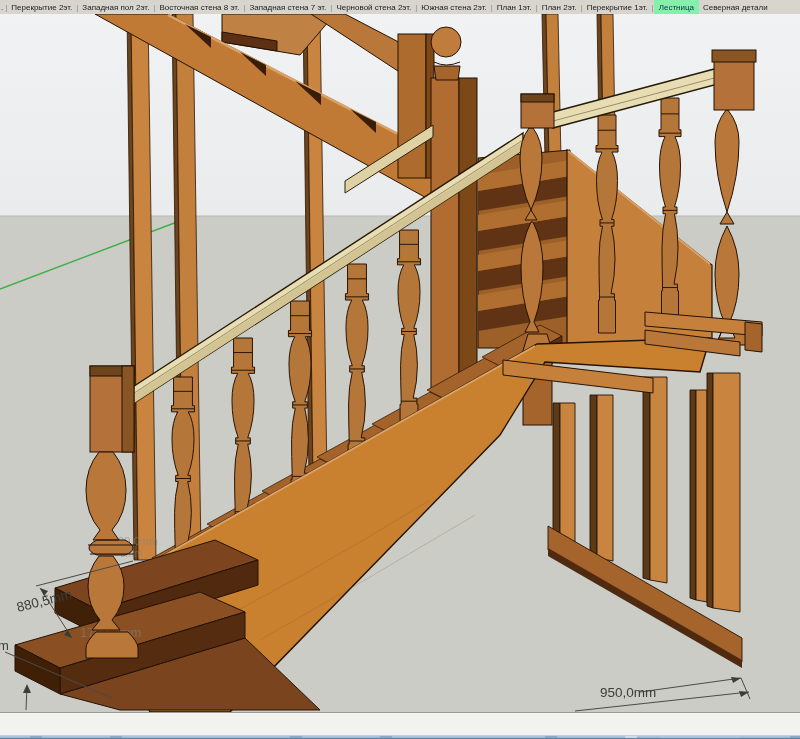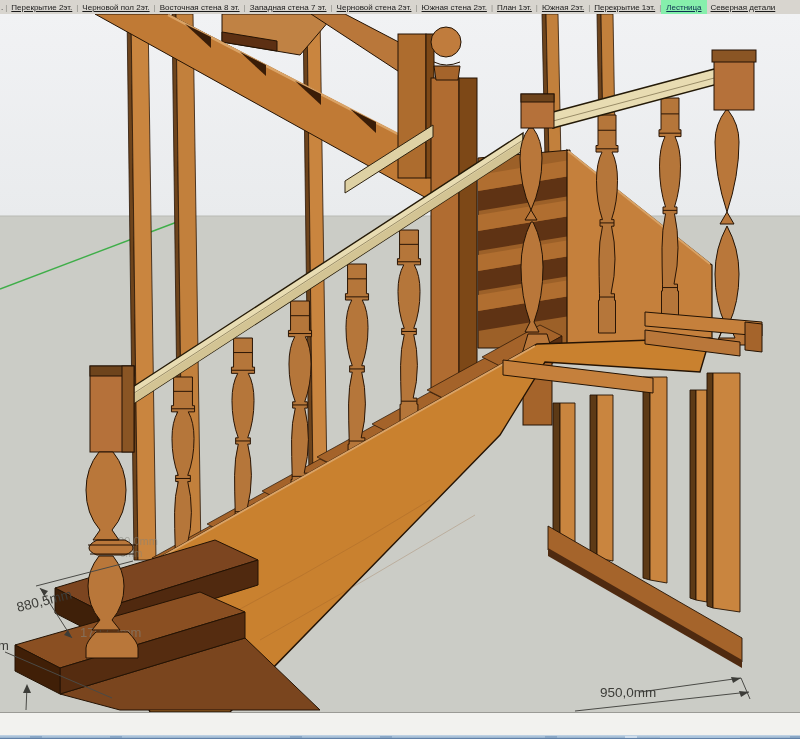--- a/index.html
+++ b/index.html
@@ -3,21 +3,21 @@
 <meta charset="utf-8">
 <style>
   html,body{margin:0;padding:0;background:#fff;}
   #app{position:relative;width:800px;height:739px;overflow:hidden;
        font-family:"Liberation Sans","DejaVu Sans",sans-serif;background:#fff;}
   
   #tabbar{position:absolute;left:0;top:0;width:800px;height:14px;
           background:#d8d5cf;border-bottom:1px solid #6f6f6a;
           display:flex;align-items:center;white-space:nowrap;overflow:hidden;
           font-size:8px;color:#1b1b1b;}
-  #tabbar .tab{padding:0 4px;cursor:default;text-decoration:underline;}
+  #tabbar .tab{padding:0 4px;cursor:default;}
   #tabbar .sep{color:#8b8b86;padding:0;}
   #tabbar .frag{padding:0 2px 0 1px;}
   #tabbar .tab.active{background:#86efac;color:#0c3152;padding:18px 5px;border-radius:1px;}
   
   #vp{position:absolute;left:0;top:14px;width:800px;height:698px;display:block;}
   
   #bottomstrip{position:absolute;left:0;top:712px;width:800px;height:23px;
                background:#f2f2ef;border-top:1px solid #9b9b96;box-sizing:border-box;}
   #taskbar{position:absolute;left:0;top:735px;width:800px;height:4px;
            background:linear-gradient(#c5d6e6,#93b0cc);border-bottom:1px solid #6282a8;box-sizing:border-box;}
@@ -27,33 +27,33 @@
 </head>
 <body>
 
 <div id="app">
 
   <div id="tabbar">
     <span class="frag">.</span>
     <span class="sep">|</span>
     <span class="tab">Перекрытие 2эт.</span>
     <span class="sep">|</span>
-    <span class="tab">Черновой пол 2эт.</span>
+    <span class="tab">Западная пол 2эт.</span>
     <span class="sep">|</span>
     <span class="tab">Восточная стена 8 эт.</span>
     <span class="sep">|</span>
     <span class="tab">Западная стена 7 эт.</span>
     <span class="sep">|</span>
     <span class="tab">Черновой стена 2эт.</span>
     <span class="sep">|</span>
     <span class="tab">Южная стена 2эт.</span>
     <span class="sep">|</span>
     <span class="tab">План 1эт.</span>
     <span class="sep">|</span>
-    <span class="tab">Южная 2эт.</span>
+    <span class="tab">План 2эт.</span>
     <span class="sep">|</span>
     <span class="tab">Перекрытие 1эт.</span>
     <span class="sep">|</span>
     <span class="tab active">Лестница</span>
     <span class="tab">Северная детали</span>
   </div>
 
   <svg id="vp" viewBox="0 14 800 698">
     <defs>
       <linearGradient id="skyg" x1="0" y1="0" x2="0" y2="1">

